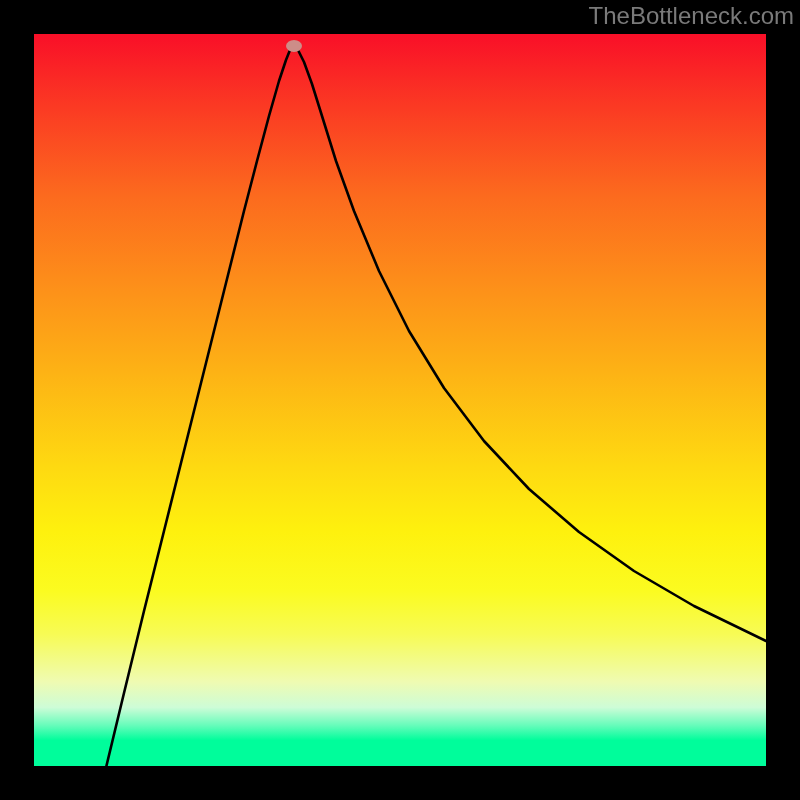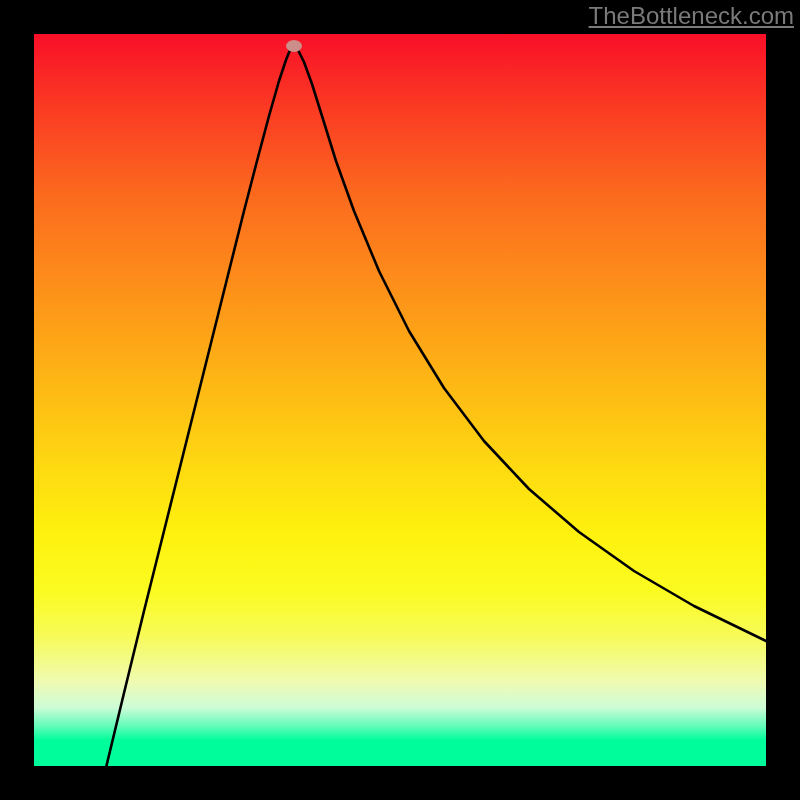--- a/index.html
+++ b/index.html
@@ -35,21 +35,20 @@
     );
   }
   .watermark {
     position: absolute;
     top: 2px;
     right: 6px;
     font-family: Arial, Helvetica, sans-serif;
     font-size: 24px;
     color: #7a7a7a;
     letter-spacing: 0px;
-    text-decoration: underline;
   }
   svg.overlay {
     position: absolute;
     left: 0;
     top: 0;
     width: 732px;
     height: 732px;
     pointer-events: none;
   }
   .curve-path {

